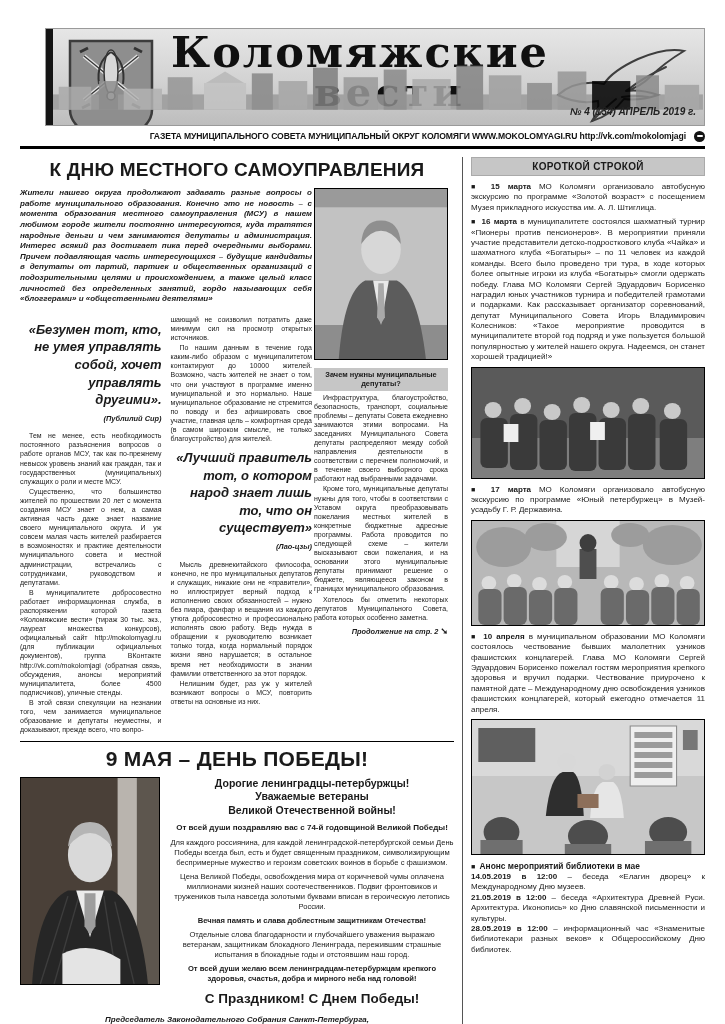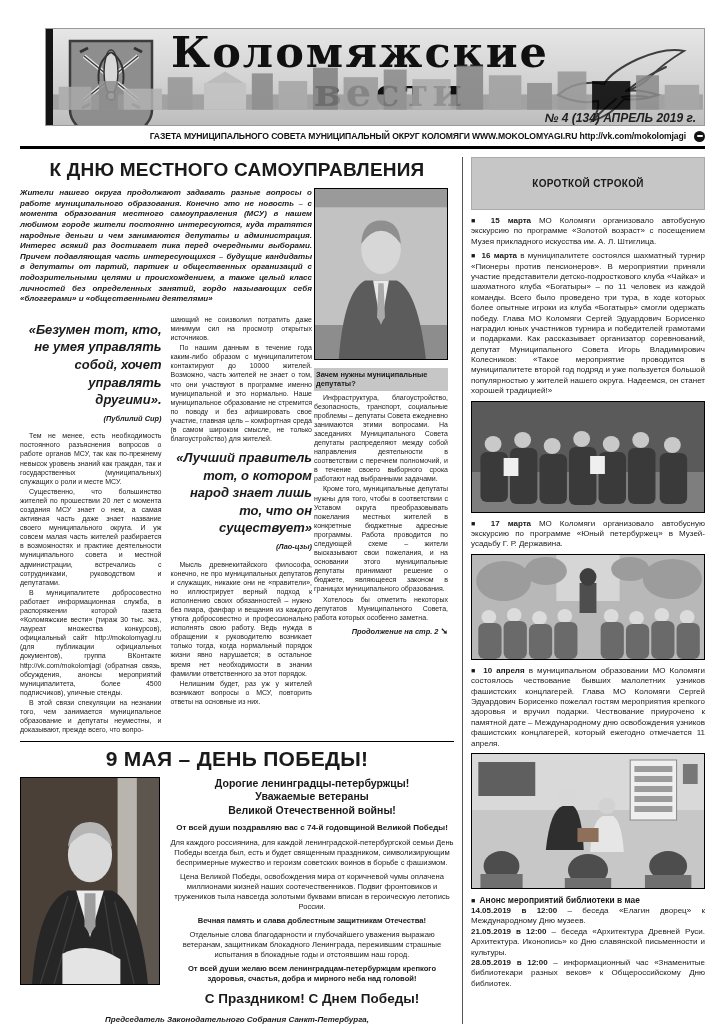--- a/index.html
+++ b/index.html
@@ -18,21 +18,21 @@
     margin-left:25px;
   }
   .mast-strip { position:absolute; left:0; top:0; bottom:0; width:7px; background:#141414; }
   .emblem { position:absolute; left:20px; top:9px; width:90px; height:110px; }
   .mast-title { position:absolute; left:118px; right:148px; top:2px; text-align:center;
     font-family:"DejaVu Serif", serif; font-weight:bold; color:#101010; line-height:1; }
   .mast-title .t1 { font-size:43px; letter-spacing:2px; }
   .mast-title .t2 { font-size:40px; letter-spacing:4px; margin-top:-2px; padding-left:60px; }
   .dove { position:absolute; right:8px; top:8px; width:150px; height:100px; }
   .skyline { position:absolute; left:7px; right:1px; bottom:13px; height:52px; opacity:.85; }
-  .issue-line { position:absolute; right:8px; bottom:0px; font-size:12px; font-weight:bold;
+  .issue-line { position:absolute; right:8px; bottom:8px; font-size:10px; font-weight:bold;
     font-style:italic; color:#222; }
   
   .info-bar { display:flex; align-items:center; justify-content:flex-end; gap:8px;
     height:20px; font-size:8.6px; font-weight:bold; letter-spacing:-0.1px; color:#111; }
   .vk-circle { width:11px; height:11px; border-radius:50%; background:#141414; position:relative; flex:0 0 auto; }
   .vk-circle::after { content:""; position:absolute; left:2.5px; top:4.5px; width:6px; height:2px; background:#fff; border-radius:2px; }
   .rule-thick { height:3px; background:#000; margin:0; }
   
   .content { display:flex; margin-top:8px; }
   .left-zone { width:442px; padding-right:8px; }
@@ -44,39 +44,39 @@
   .lead { font-size:8px; font-weight:bold; font-style:italic; line-height:1.33; text-align:justify; margin:0 0 10px; }
   .two-cols { display:flex; gap:9px; }
   .col { flex:1; font-size:7px; line-height:1.3; }
   .p { text-align:justify; text-indent:9px; margin:0 0 1px; }
   .quote { text-align:right; font-weight:bold; font-style:italic; font-size:13px; margin:6px 0 5px; line-height:1.35; }
   .quote-author { text-align:right; font-weight:bold; font-style:italic; font-size:7.4px; margin:0 0 8px; }
   .col3 { width:134px; font-size:7px; line-height:1.3; }
   .photo { border:1px solid #000; display:block; }
   .photo svg { display:block; width:100%; height:100%; }
   .ph-portrait { width:134px; height:172px; margin-bottom:8px; }
-  .sidebar-head { background:#c6c6c6; text-align:left; font-weight:bold; font-size:7.4px;
+  .sidebar-head { background:#c6c6c6; text-align:center; font-weight:bold; font-size:7.4px;
     padding:2px 2px; margin-bottom:2px; line-height:1.25; }
   .continuation { text-align:right; font-weight:bold; font-style:italic; font-size:7.4px; margin-top:4px; }
   .cont-arrow { font-style:normal; font-size:9px; }
   .article-rule { height:1px; background:#000; margin:6px 0 5px; }
   
   .v-title { text-align:center; font-size:21px; font-weight:bold; margin:3px 0 6px; letter-spacing:.3px; }
   .v-body { display:flex; gap:10px; }
   .ph-makarov { width:140px; height:208px; flex:0 0 auto; }
   .v-text { flex:1; text-align:center; font-size:7.6px; line-height:1.32; position:relative; }
   .v-sal { font-size:10.5px; font-weight:bold; line-height:1.25; }
   .v-congrats { font-size:8px; font-weight:bold; margin:6px 0 5px; }
   .v-p { margin:0 0 4px; }
   .v-bold { font-weight:bold; margin:0 0 4px; }
   .v-closing { font-size:13.5px; font-weight:bold; margin-top:6px; }
   .v-signature { text-align:center; font-size:8px; font-weight:bold; font-style:italic; line-height:1.3; margin:7px 0 6px; }
   
   .news-head { background:#c6c6c6; border:1px solid #aaa; text-align:center; font-weight:bold;
-    font-size:10px; padding:20px 0; margin-bottom:6px; letter-spacing:.3px; }
+    font-size:10px; padding:3px 0; margin-bottom:6px; letter-spacing:.3px; }
   .news-item { font-size:8px; line-height:1.3; text-align:justify; margin:0 0 4px; }
   .news-item b { white-space:nowrap; }
   .nb { font-size:7px; margin-right:2px; }
   .ph-news { width:100%; margin:2px 0 6px; }
   .ph-chess { height:112px; }
   .ph-monument { height:106px; }
   .ph-library { height:136px; }
   .announce-title { font-size:8.4px; font-weight:bold; margin:2px 0 1px; }
   .announce-line { font-size:8px; line-height:1.3; text-align:justify; margin:0; }
 </style>

